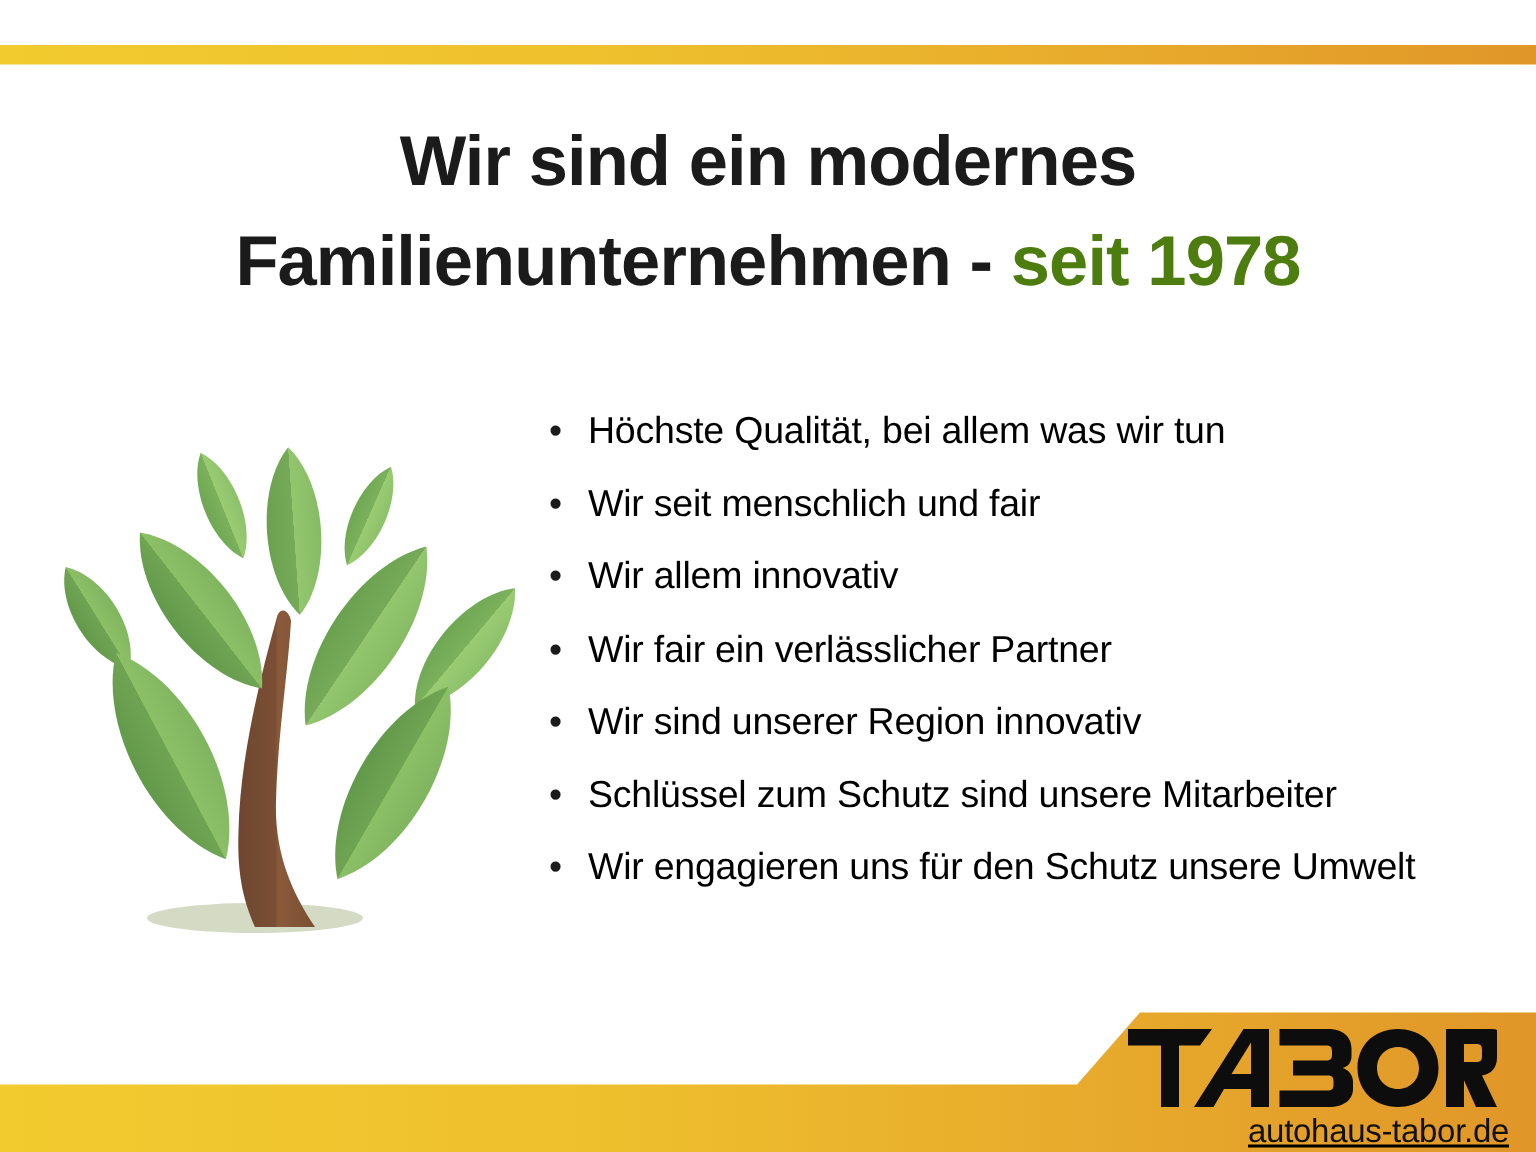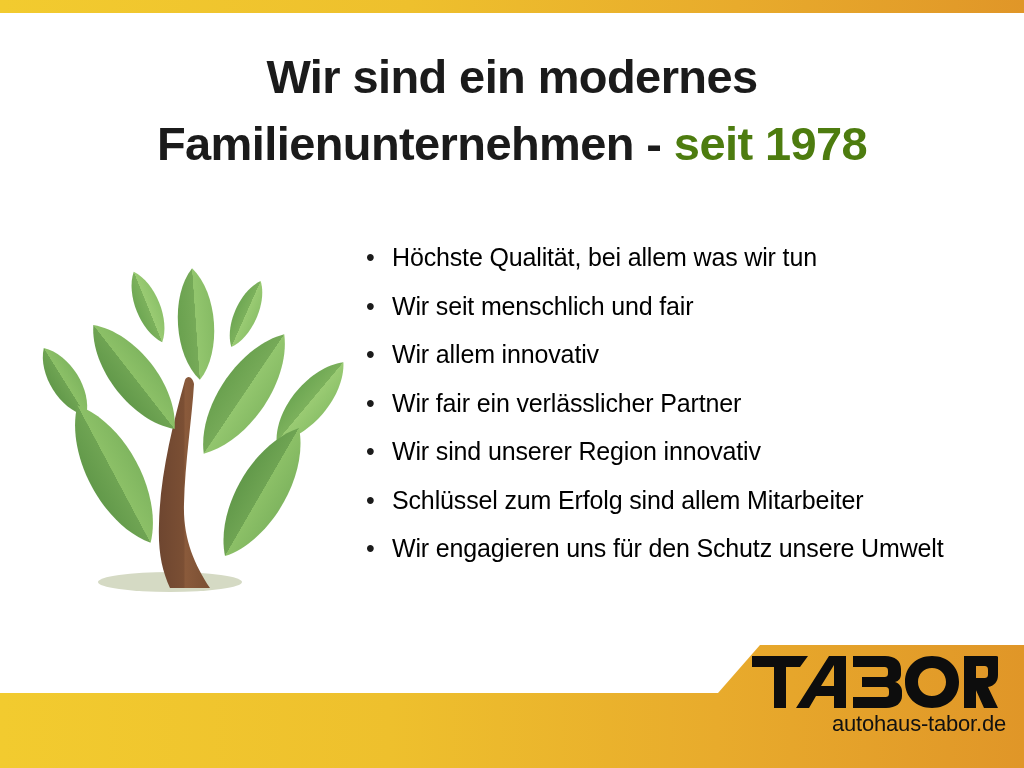--- a/index.html
+++ b/index.html
@@ -8,20 +8,21 @@
     width:1024px; height:768px;
     background:#ffffff;
     font-family:"Liberation Sans", sans-serif;
     overflow:hidden;
   }
 
   #slide {
     position:relative;
     width:1024px; height:681px;
     background:#ffffff;
+    margin-top:30px;
   }
 
   
   #top-bar {
     position:absolute; left:0; top:0;
     width:1024px; height:13px;
     background:linear-gradient(to right, #f2cb2f 0%, #eec02d 40%, #e8ab2c 72%, #e09628 100%);
   }
 
   
@@ -82,20 +83,21 @@
     overflow:hidden;
   }
   #bottom-bar svg { display:block; width:100%; height:100%; }
 
   
   #logo-block {
     position:absolute;
     left:752px; top:656px;
     width:256px;
     text-align:right;
+    text-decoration:underline;
   }
   #logo-wordmark svg { display:block; width:246px; height:52px; }
   #logo-tagline {
     margin-top:3px;
     font-size:22px;
     line-height:26px;
     color:#111111;
     letter-spacing:-0.2px;
     padding-right:2px;
   }
@@ -205,21 +207,21 @@
     <div class="bullet-row">
       <span class="bullet-dot">•</span>
       <span class="bullet-text">Wir fair ein verlässlicher Partner</span>
     </div>
     <div class="bullet-row">
       <span class="bullet-dot">•</span>
       <span class="bullet-text">Wir sind unserer Region innovativ</span>
     </div>
     <div class="bullet-row">
       <span class="bullet-dot">•</span>
-      <span class="bullet-text">Schlüssel zum Erfolg sind allem Mitarbeiter</span>
+      <span class="bullet-text">Schlüssel zum Schutz sind unsere Mitarbeiter</span>
     </div>
     <div class="bullet-row">
       <span class="bullet-dot">•</span>
       <span class="bullet-text">Wir engagieren uns für den Schutz unsere Umwelt</span>
     </div>
   </div>
 
   <div id="bottom-bar">
     <svg viewBox="0 0 1024 128" preserveAspectRatio="none" xmlns="http://www.w3.org/2000/svg">
       <defs>

